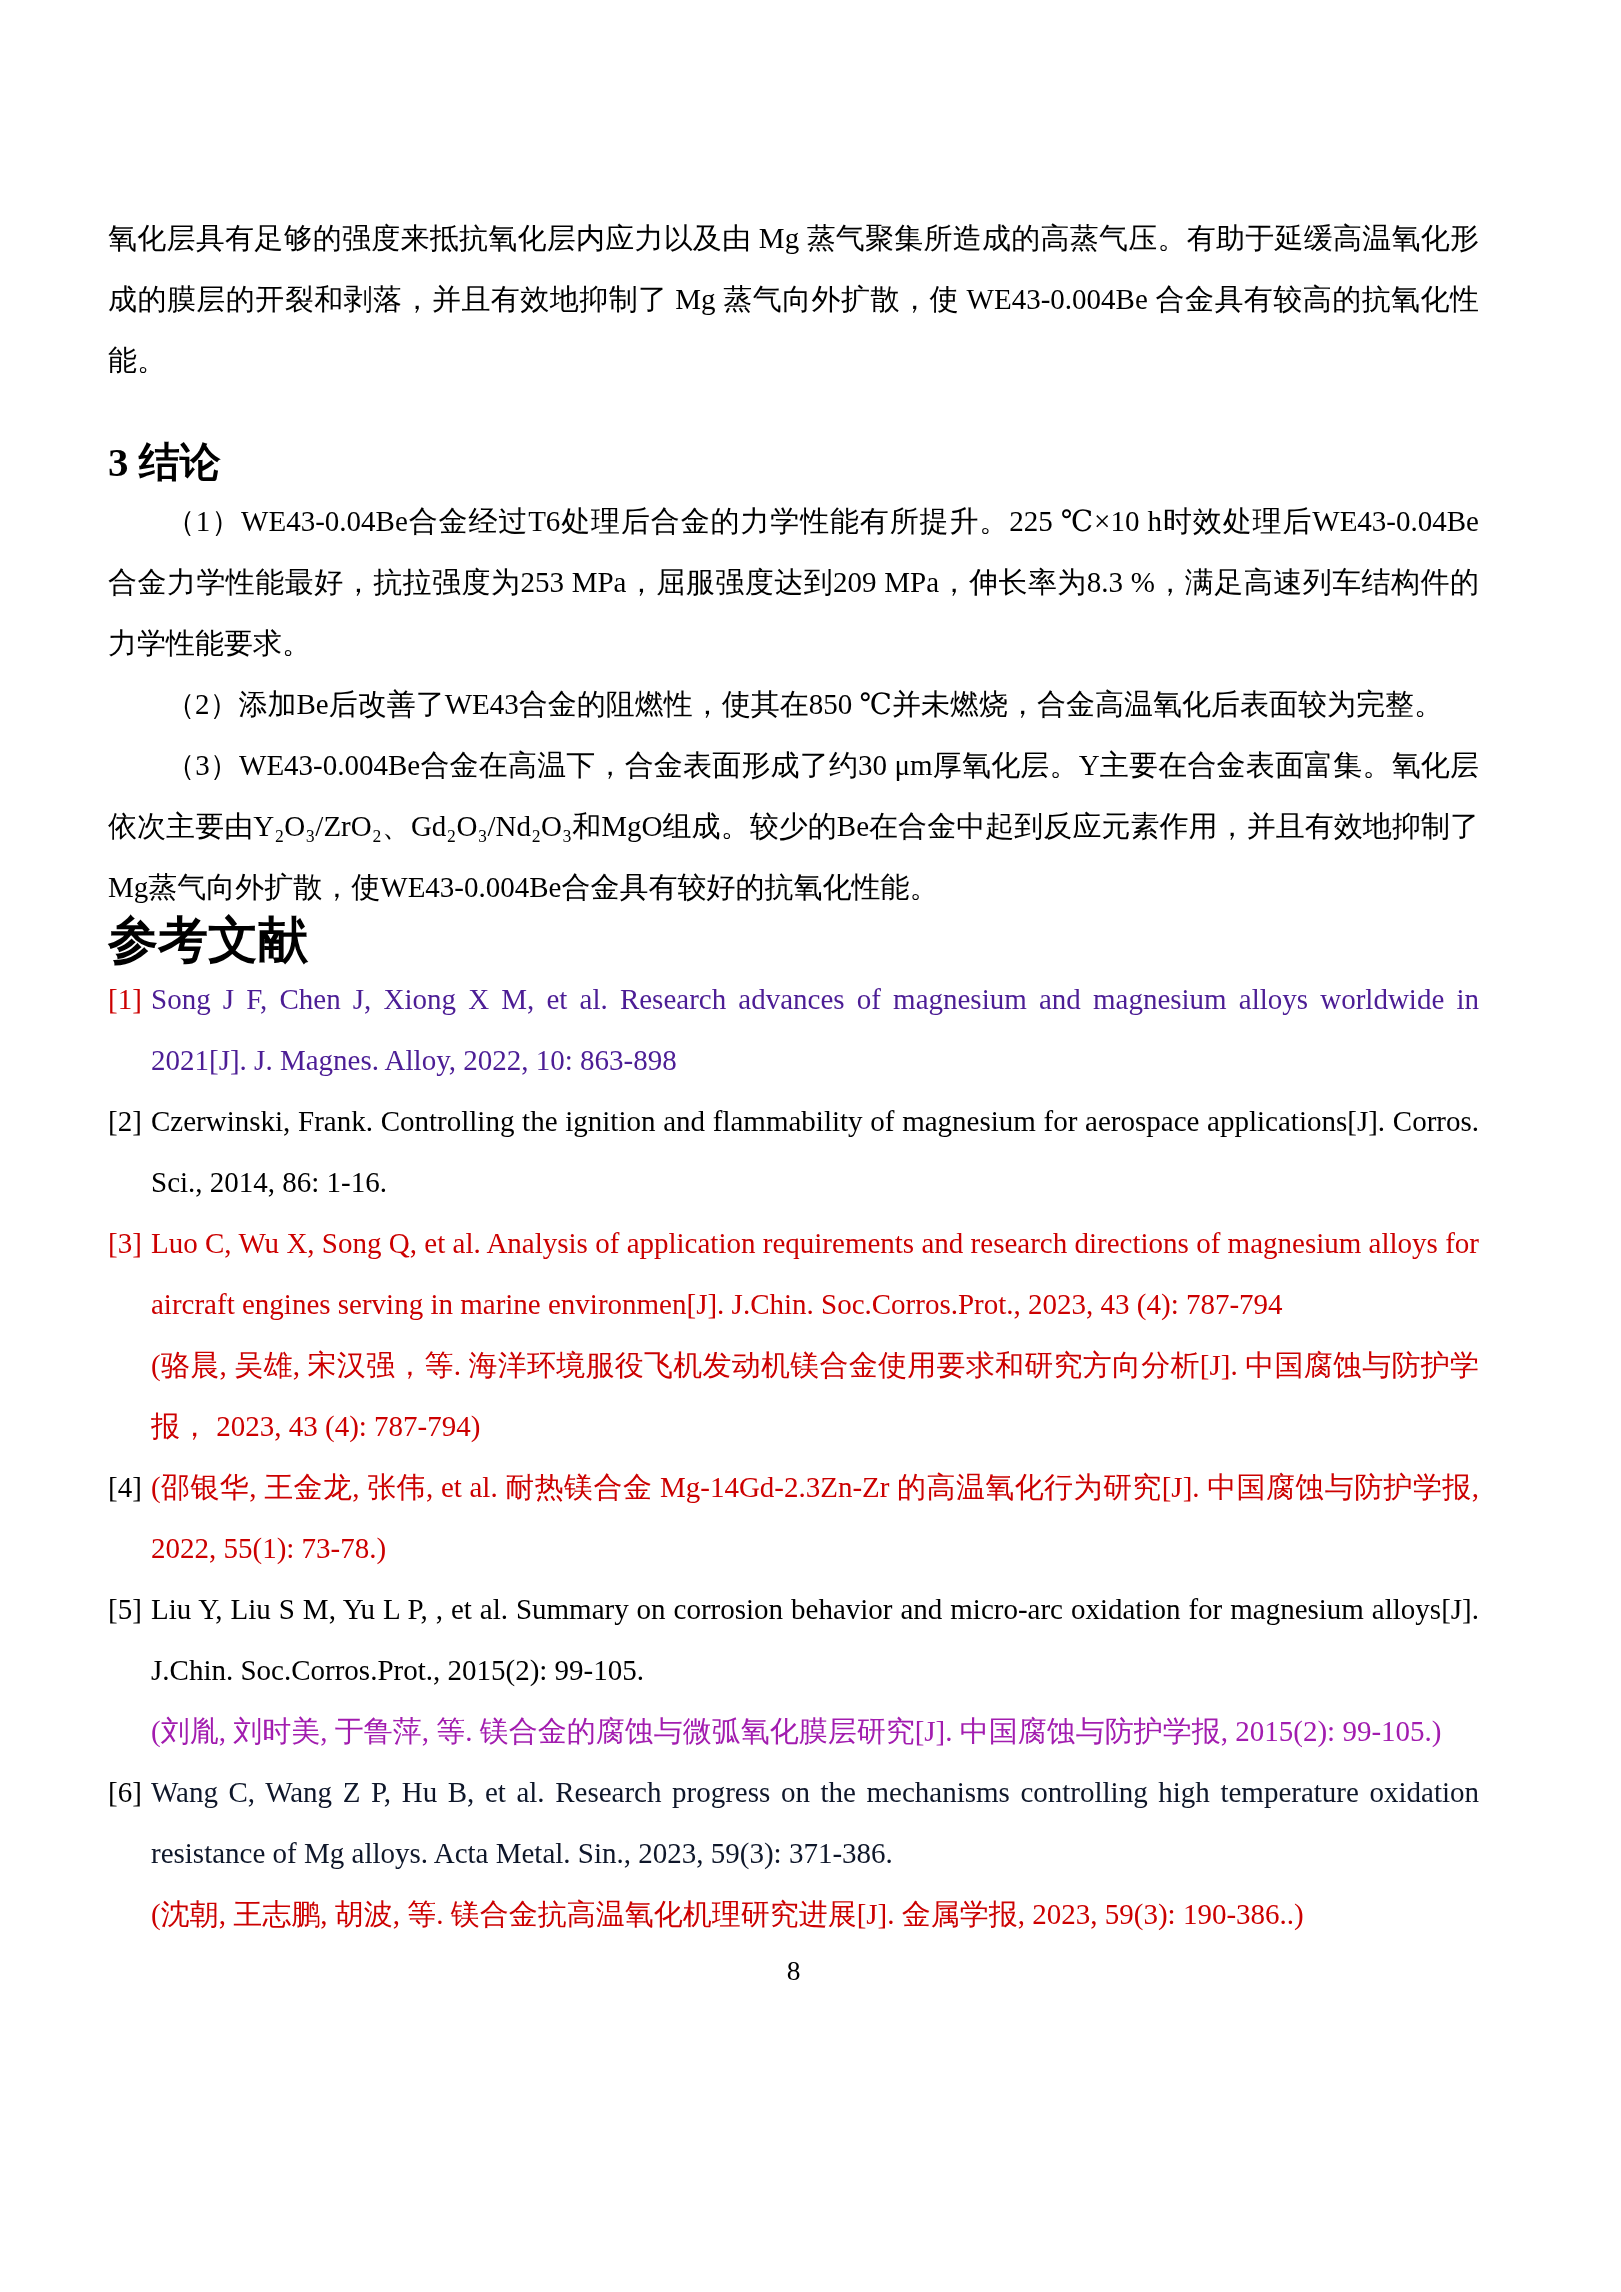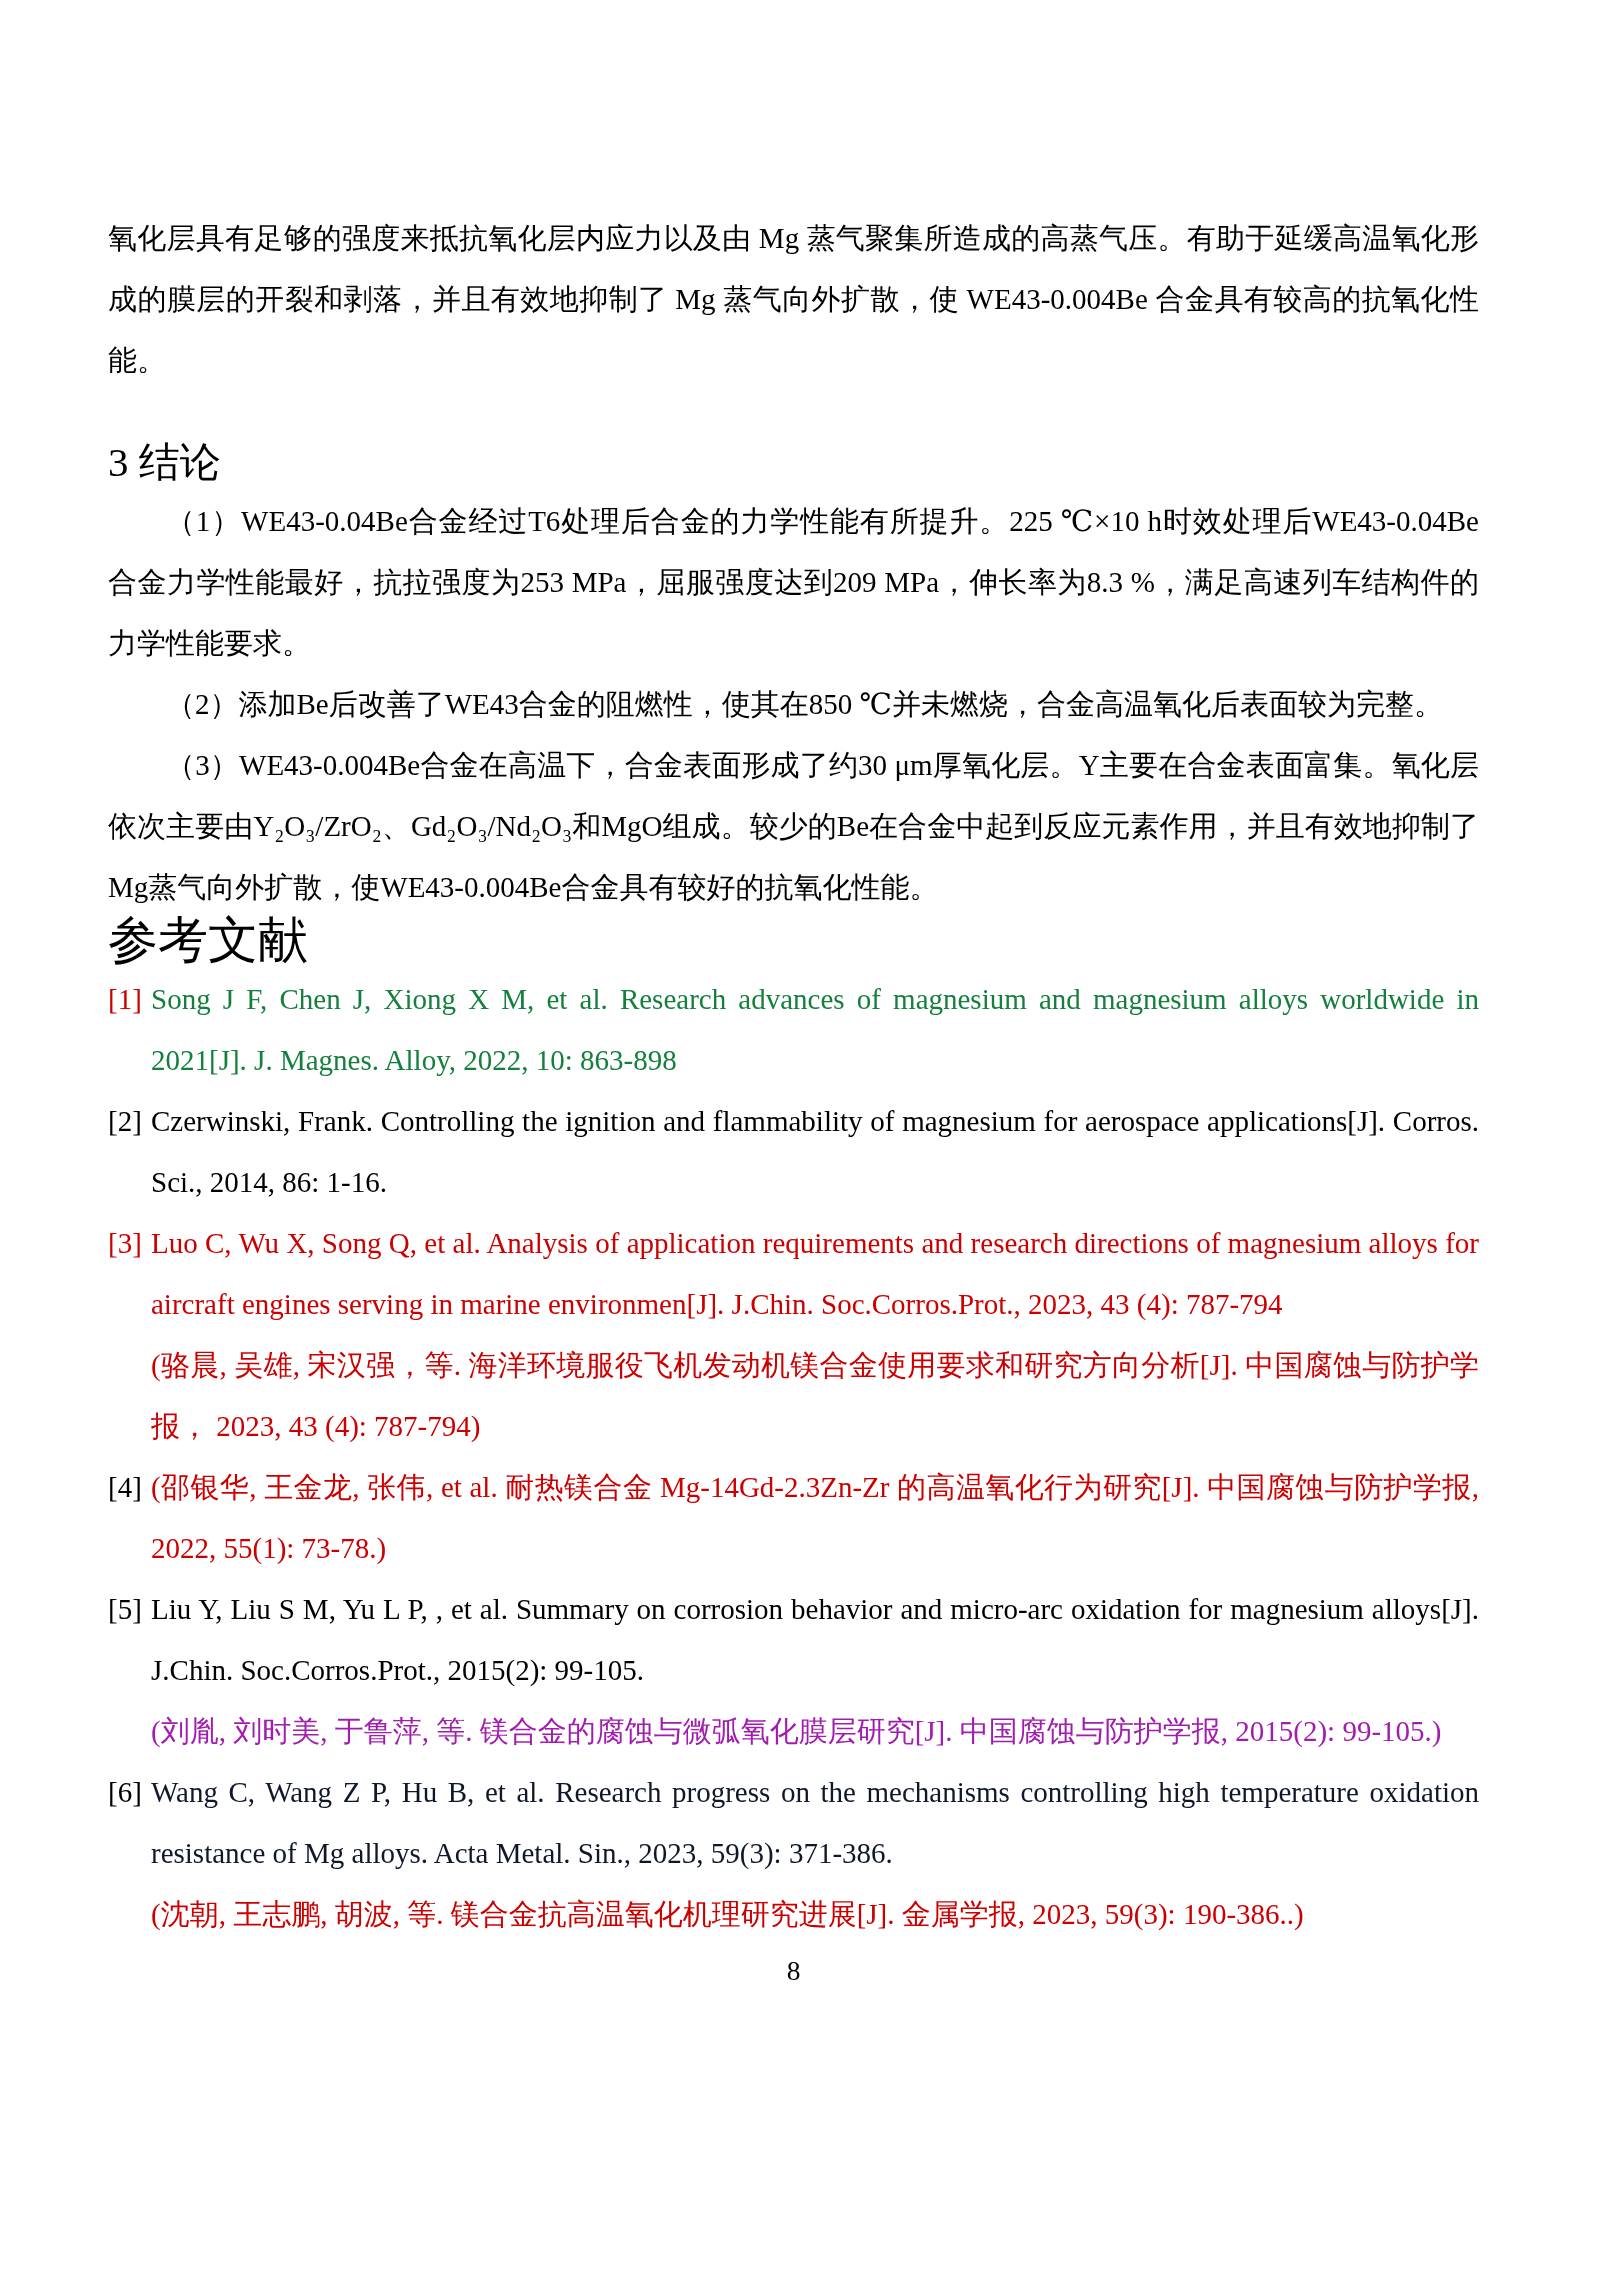--- a/index.html
+++ b/index.html
@@ -26,21 +26,21 @@
     line-height: 61px;
     text-align: justify;
     margin: 0;
   }
   .para.indent {
     text-indent: 2em;
   }
   h1.section-heading {
     font-size: 41px;
     line-height: 57px;
-    font-weight: normal;
+    font-weight: bold;
     margin: 43px 0 0 0;
     font-family: "Liberation Serif", "DejaVu Serif", serif;
   }
   h1.refs-heading {
     margin: -5.9px 0 0 0;
     font-size: 50px;
   }
   .ref-list {
     margin: 0;
     padding: 0;
@@ -80,21 +80,21 @@
 
   <p class="para indent">（2）添加Be后改善了WE43合金的阻燃性，使其在850 ℃并未燃烧，合金高温氧化后表面较为完整。</p>
 
   <p class="para indent">（3）WE43-0.004Be合金在高温下，合金表面形成了约30 μm厚氧化层。Y主要在合金表面富集。氧化层依次主要由Y₂O₃/ZrO₂、Gd₂O₃/Nd₂O₃和MgO组成。较少的Be在合金中起到反应元素作用，并且有效地抑制了Mg蒸气向外扩散，使WE43-0.004Be合金具有较好的抗氧化性能。</p>
 
   <h1 class="section-heading refs-heading">参考文献</h1>
 
   <div class="ref-list">
       <div class="ref-item">
         <span class="ref-num" style="color: rgb(204, 0, 0);">[1]</span>
-        <div class="ref-seg" style="color: #15803d;">Song J F, Chen J, Xiong X M, et al. Research advances of magnesium and magnesium alloys worldwide in 2021[J]. J. Magnes. Alloy, 2022, 10: 863-898</div>
+        <div class="ref-seg" style="color: #4c1d95;">Song J F, Chen J, Xiong X M, et al. Research advances of magnesium and magnesium alloys worldwide in 2021[J]. J. Magnes. Alloy, 2022, 10: 863-898</div>
       </div>
       <div class="ref-item">
         <span class="ref-num" style="color: rgb(0, 0, 0);">[2]</span>
         <div class="ref-seg" style="color: rgb(0, 0, 0);">Czerwinski, Frank. Controlling the ignition and flammability of magnesium for aerospace applications[J]. Corros. Sci., 2014, 86: 1-16.</div>
       </div>
       <div class="ref-item">
         <span class="ref-num" style="color: rgb(204, 0, 0);">[3]</span>
         <div class="ref-seg" style="color: rgb(204, 0, 0);">Luo C, Wu X, Song Q, et al. Analysis of application requirements and research directions of magnesium alloys for aircraft engines serving in marine environmen[J]. J.Chin. Soc.Corros.Prot., 2023, 43 (4): 787-794</div>
         <div class="ref-seg" style="color: rgb(204, 0, 0);">(骆晨, 吴雄, 宋汉强，等. 海洋环境服役飞机发动机镁合金使用要求和研究方向分析[J]. 中国腐蚀与防护学报， 2023, 43 (4): 787-794)</div>
       </div>

